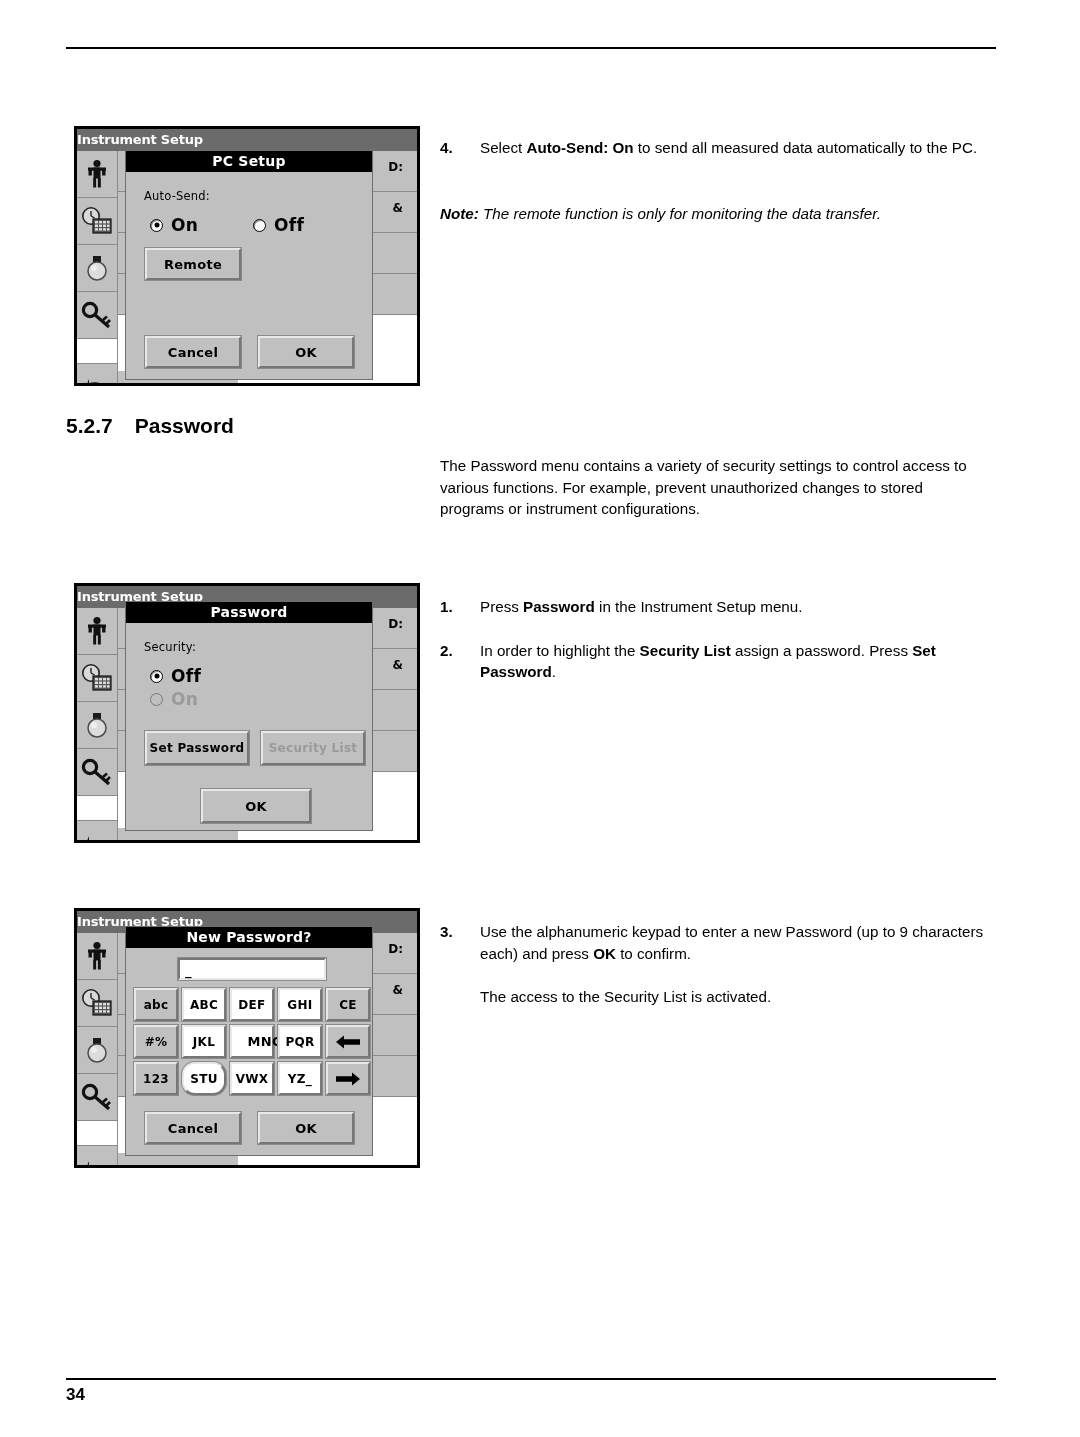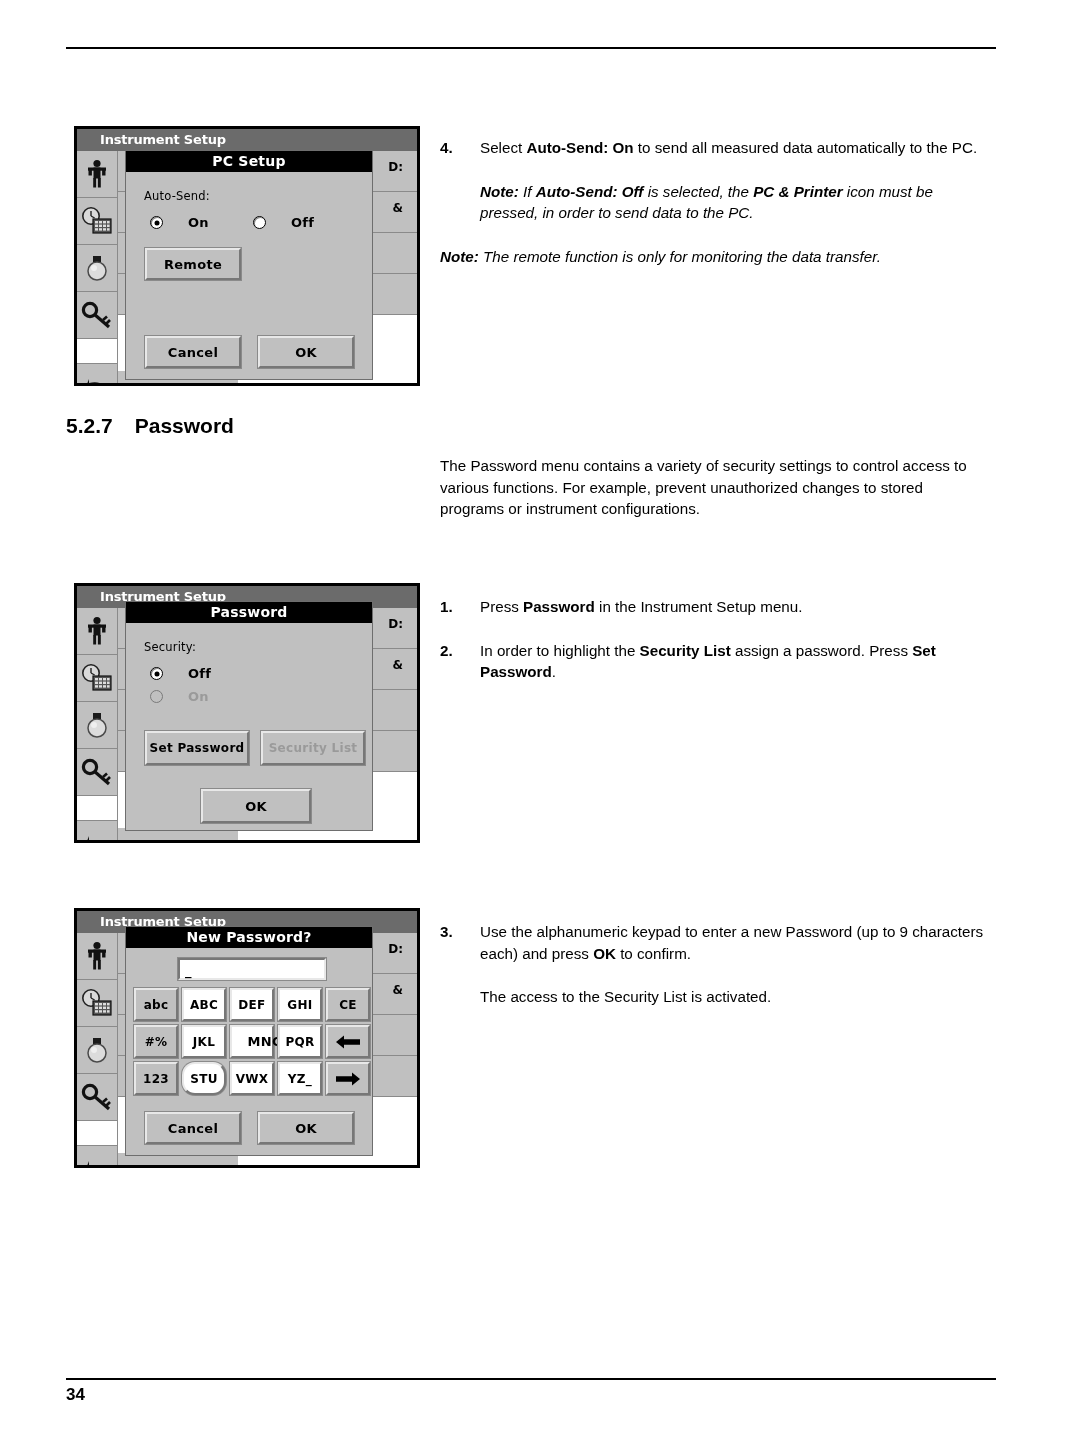--- a/index.html
+++ b/index.html
@@ -111,21 +111,21 @@
   .scr-titlebar {
     position: absolute;
     left: 0; top: 0;
     width: 100%;
     height: 22px;
     background: #6b6b6b;
     color: #ffffff;
     font-size: 13px;
     font-weight: bold;
     line-height: 22px;
-    padding-left: 23px;
+    padding-left: 0;
     box-sizing: border-box;
     letter-spacing: -0.2px;
   }
   
   .scr-rail {
     position: absolute;
     left: 0; top: 22px;
     width: 40px;
     bottom: 0;
     background: #c0c0c0;
@@ -200,22 +200,22 @@
     flex: none;
   }
   .radio.sel::after {
     content: "";
     position: absolute; left: 50%; top: 50%;
     width: 5px; height: 5px; border-radius: 50%;
     background: #000; transform: translate(-50%,-50%);
   }
   .radio.dis { border-color: #7a7a7a; background:#c0c0c0; box-shadow:none; }
   .radio-label {
-    margin-left: 25px;
-    font-size: 13px;
+    margin-left: 8px;
+    font-size: 17px;
     font-weight: bold;
     letter-spacing: 0.3px;
   }
   .radio-label.dis { color: #9a9a9a; }
 
   .btn {
     background: #c0c0c0;
     border-top: 2px solid #e8e8e8;
     border-left: 2px solid #e8e8e8;
     border-right: 2px solid #777777;
@@ -356,23 +356,20 @@
     </div>
   </div>
 </div>
 
 <div class="textcol" style="top:137px;">
   <div class="numitem">
     <span class="num">4.</span>
     <span>Select </span><b>Auto-Send: On</b><span> to send all measured data automatically to the PC.</span>
   </div>
   <div class="gap-md"></div>
-  <div class="numitem note">
-    <b>Note:</b><span> If </span><b>Auto-Send: Off</b><span> is selected, the </span><b>PC &amp; Printer</b><span> icon must be pressed, in order to send data to the PC.</span>
-  </div>
   <div class="gap-md"></div>
   <div class="note">
     <b>Note:</b><span> The remote function is only for monitoring the data transfer.</span>
   </div>
 </div>
 
 <div class="section-head">
   <span class="num">5.2.7</span><span>Password</span>
 </div>
 

